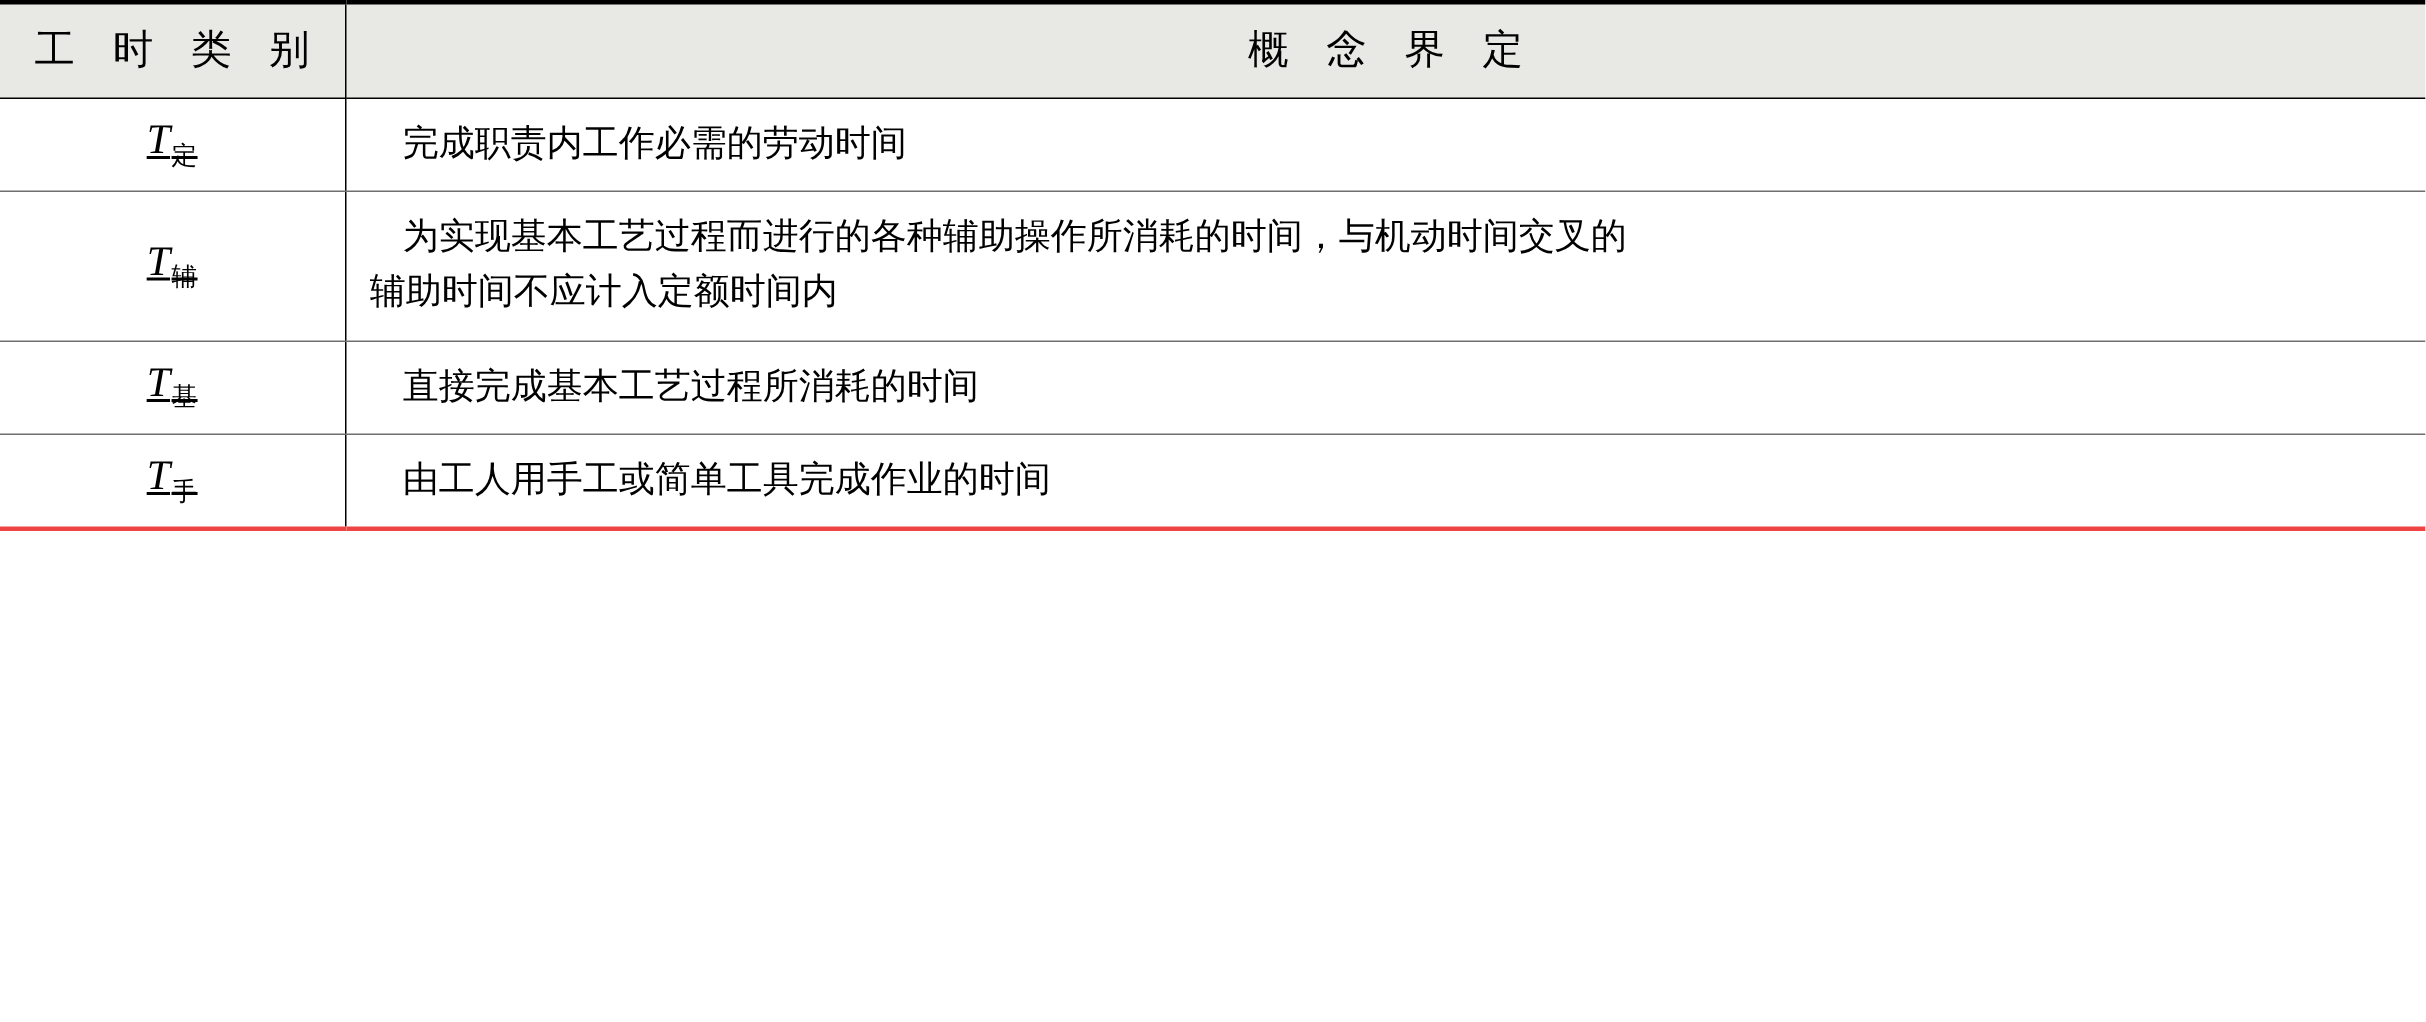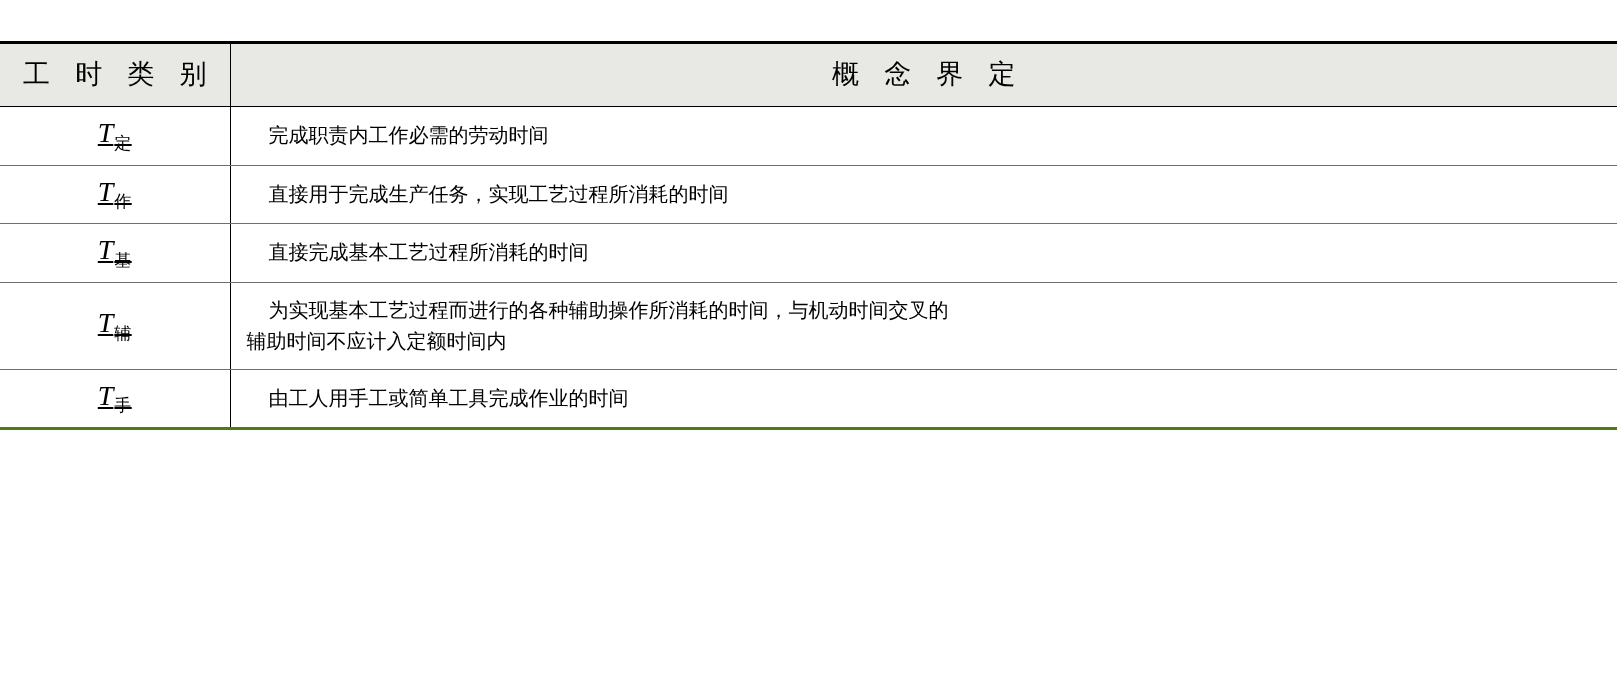--- a/index.html
+++ b/index.html
@@ -14,21 +14,20 @@
     color: #000000;
   }
   .table-wrap {
     width: 1617px;
     box-sizing: border-box;
   }
   table.concept-table {
     width: 1617px;
     border-collapse: collapse;
     table-layout: fixed;
-    margin-top: 41px;
   }
   table.concept-table col.col-category { width: 230px; }
   table.concept-table col.col-definition { width: 1387px; }
 
   table.concept-table thead th {
     background: #e8e8e4;
     font-weight: normal;
     font-size: 27px;
     text-align: center;
     padding: 12px 0 14px 0;
@@ -39,21 +38,21 @@
   }
   table.concept-table thead th.th-category {
     border-right: 1.5px solid #000000;
   }
 
   table.concept-table tbody td {
     border-bottom: 1.2px solid #6f6f6f;
     vertical-align: middle;
   }
   table.concept-table tbody tr:last-child td {
-    border-bottom: 3px solid #4d7c0f;
+    border-bottom: 3px solid #ef4444;
   }
   td.cell-category {
     text-align: center;
     border-right: 1.5px solid #000000;
     font-size: 28px;
     font-style: italic;
     padding: 10px 0;
     white-space: nowrap;
     text-decoration: underline;
   }
@@ -62,21 +61,21 @@
     font-style: italic;
   }
   td.cell-category .sub {
     font-size: 17px;
     font-style: normal;
     vertical-align: sub;
     letter-spacing: 0.02em;
     margin-left: 1px;
   }
   td.cell-definition {
-    font-size: 20px;
+    font-size: 24px;
     line-height: 1.55;
     padding: 12px 18px 12px 38px;
     text-align: left;
   }
   td.cell-definition .line2 {
     display: block;
     margin-left: -22px;
   }
 </style>
 </head>
@@ -98,41 +97,33 @@
       <tr>
         <td class="cell-category">
           <span class="sym">T</span><span class="sub">定</span>
         </td>
         <td class="cell-definition">
           <span>完成职责内工作必需的劳动时间</span>
         </td>
       </tr>
       <tr>
         <td class="cell-category">
-          <span class="sym">T</span><span class="sub">作</span>
+          <span class="sym">T</span><span class="sub">辅</span>
         </td>
         <td class="cell-definition">
-          <span>直接用于完成生产任务，实现工艺过程所消耗的时间</span>
+          <span>为实现基本工艺过程而进行的各种辅助操作所消耗的时间，与机动时间交叉的</span>
+          <span class="line2">辅助时间不应计入定额时间内</span>
         </td>
       </tr>
       <tr>
         <td class="cell-category">
           <span class="sym">T</span><span class="sub">基</span>
         </td>
         <td class="cell-definition">
           <span>直接完成基本工艺过程所消耗的时间</span>
-        </td>
-      </tr>
-      <tr>
-        <td class="cell-category">
-          <span class="sym">T</span><span class="sub">辅</span>
-        </td>
-        <td class="cell-definition">
-          <span>为实现基本工艺过程而进行的各种辅助操作所消耗的时间，与机动时间交叉的</span>
-          <span class="line2">辅助时间不应计入定额时间内</span>
         </td>
       </tr>
       <tr>
         <td class="cell-category">
           <span class="sym">T</span><span class="sub">手</span>
         </td>
         <td class="cell-definition">
           <span>由工人用手工或简单工具完成作业的时间</span>
         </td>
       </tr>

